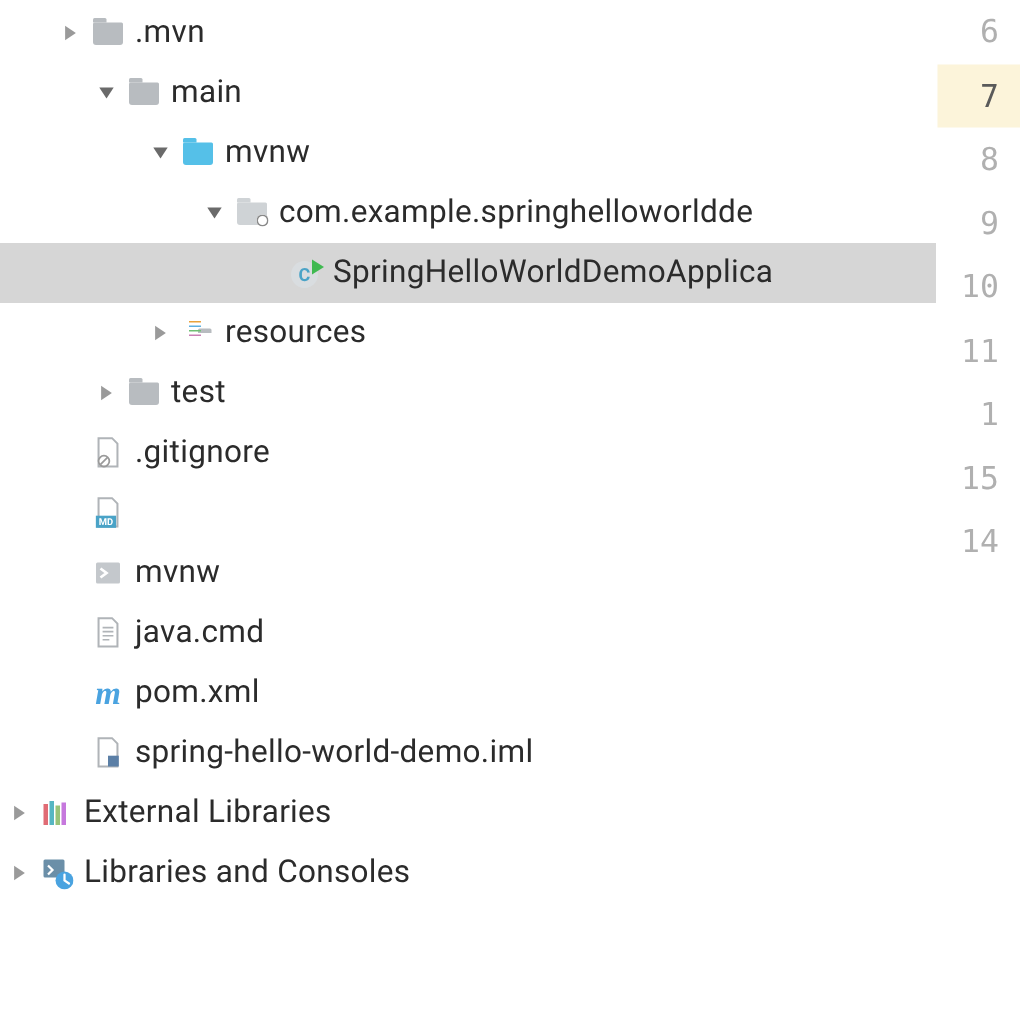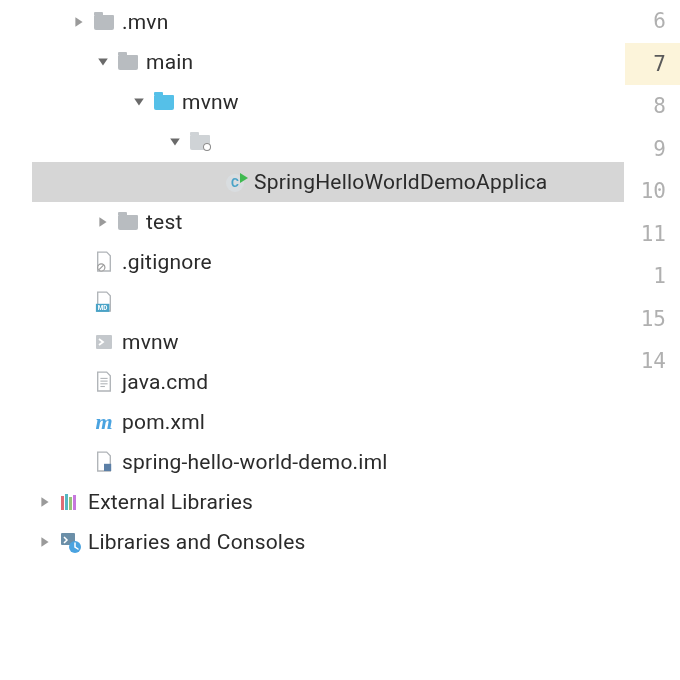--- a/index.html
+++ b/index.html
@@ -9,21 +9,20 @@
       color: #333;
       background: #fff;
       width: 680px;
       height: 680px;
       overflow: hidden;
       position: relative;
     }
     .container {
       display: flex;
       height: 100%;
-      padding-left: 32px;
     }
     .tree-panel {
       flex: 1;
       overflow: hidden;
       padding-top: 2px;
     }
     .gutter {
       width: 56px;
       background: #fff;
       border-left: 1px solid transparent;
@@ -171,34 +170,55 @@
     <div class="tree-row">
       <span class="indent" style="width:132px"></span>
       <span class="chevron">
         <svg viewBox="0 0 10 10">
             <path d="M1 2 L9 2 L5 8 Z" fill="#6a6a6a"></path>
           </svg>
       </span>
       <span class="icon">
         <span class="folder-shape folder-pkg"></span>
       </span>
+      <span class="label">com.example.springhelloworldde</span>
     </div>
 
     <div class="tree-row selected">
       <span class="indent" style="width:192px"></span>
       <span class="icon">
         <svg viewBox="0 0 24 24" width="24" height="24">
           <circle cx="11" cy="13" r="9" fill="#d9dde0"></circle>
           <text x="11" y="17" font-size="12" font-weight="bold" fill="#4aa3c7" text-anchor="middle">C</text>
           <polygon points="16,3 24,8 16,13" fill="#3fb950"></polygon>
         </svg>
       </span>
       <span class="label">SpringHelloWorldDemoApplica</span>
     </div>
 
+    <div class="tree-row">
+      <span class="indent" style="width:96px"></span>
+      <span class="chevron">
+        <svg viewBox="0 0 10 10">
+            <path d="M2 1 L8 5 L2 9 Z" fill="#9a9a9a"></path>
+          </svg>
+      </span>
+      <span class="icon">
+        <span style="position:relative;display:inline-block">
+          <span class="folder-shape folder-gray folder-res"></span>
+          <span class="res-lines">
+              <span></span>
+              <span></span>
+              <span></span>
+              <span></span>
+            </span>
+        </span>
+      </span>
+      <span class="label">resources</span>
+    </div>
 
     <div class="tree-row">
       <span class="indent" style="width:60px"></span>
       <span class="chevron">
         <svg viewBox="0 0 10 10">
             <path d="M2 1 L8 5 L2 9 Z" fill="#9a9a9a"></path>
           </svg>
       </span>
       <span class="icon">
         <span class="folder-shape folder-gray"></span>

